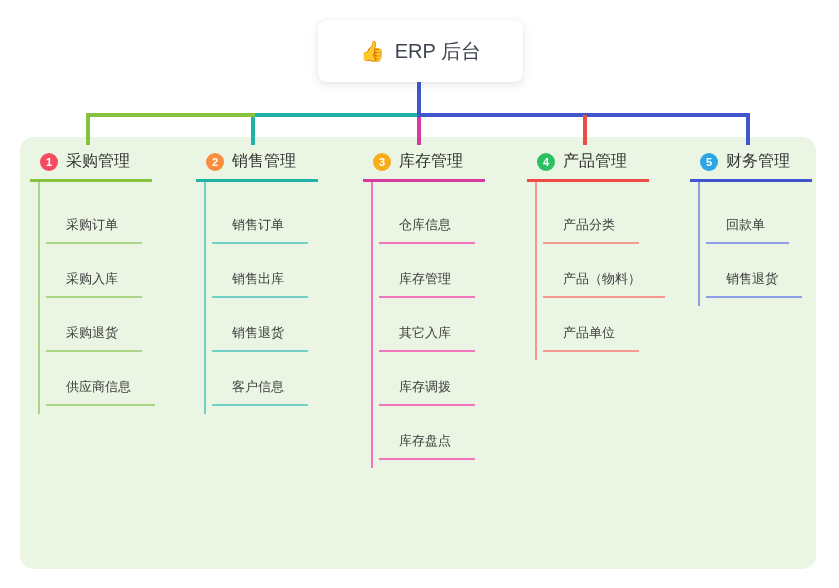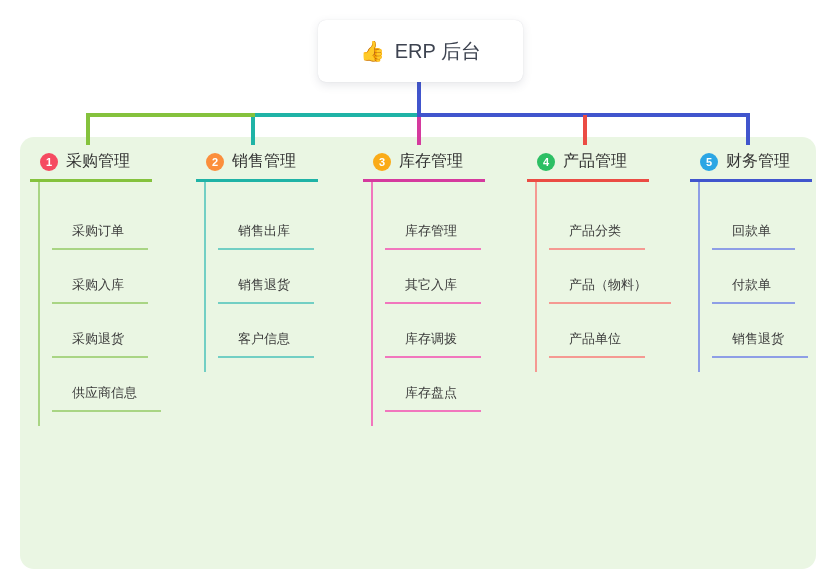--- a/index.html
+++ b/index.html
@@ -26,21 +26,21 @@
     display:flex;align-items:center;gap:8px;width:fit-content;
     padding:5px 22px 7px 10px;border-bottom:3px solid var(--line);
     font-size:16px;color:#333333;white-space:nowrap;
   }
   .badge{
     width:18px;height:18px;border-radius:50%;background:var(--badge);
     color:#ffffff;font-size:11px;font-weight:bold;
     display:flex;align-items:center;justify-content:center;flex:0 0 auto;
   }
   ul.branch-items{
-    list-style:none;margin:0 0 0 8px;padding:14px;position:relative;width:fit-content;
+    list-style:none;margin:0 0 0 8px;padding:8px;position:relative;width:fit-content;
   }
   ul.branch-items::before{
     content:"";position:absolute;left:0;top:0;bottom:0;width:2px;
     background:var(--subline);
   }
   ul.branch-items li{
     box-sizing:border-box;height:54px;display:flex;align-items:flex-end;
     padding:0 24px 8px 20px;border-bottom:2px solid var(--subline);
     width:fit-content;white-space:nowrap;
   }
@@ -88,36 +88,42 @@
           </li>
         </ul>
       </div>
       <div class="branch-col" style="left: 196px; --line: #1fb3a6; --subline: #72cfc4; --badge: #fb8e3c;">
         <div class="branch-title">
           <span class="badge">2</span>
           <span>销售管理</span>
         </div>
         <ul class="branch-items">
           <li>
+            <span>销售订单</span>
+          </li>
+          <li>
             <span>销售出库</span>
           </li>
           <li>
             <span>销售退货</span>
           </li>
           <li>
             <span>客户信息</span>
           </li>
         </ul>
       </div>
       <div class="branch-col" style="left: 363px; --line: #d53a9e; --subline: #f176bd; --badge: #faab18;">
         <div class="branch-title">
           <span class="badge">3</span>
           <span>库存管理</span>
         </div>
         <ul class="branch-items">
+          <li>
+            <span>仓库信息</span>
+          </li>
           <li>
             <span>库存管理</span>
           </li>
           <li>
             <span>其它入库</span>
           </li>
           <li>
             <span>库存调拨</span>
           </li>
           <li>
@@ -145,21 +151,18 @@
       <div class="branch-col" style="left: 690px; --line: #4155cd; --subline: #8e9ee6; --badge: #2ba6e4;">
         <div class="branch-title">
           <span class="badge">5</span>
           <span>财务管理</span>
         </div>
         <ul class="branch-items">
           <li>
             <span>回款单</span>
           </li>
           <li>
-            <span>付款单</span>
-          </li>
-          <li>
             <span>销售退货</span>
           </li>
         </ul>
       </div>
     </div>
 </div>
 
 </body></html>

